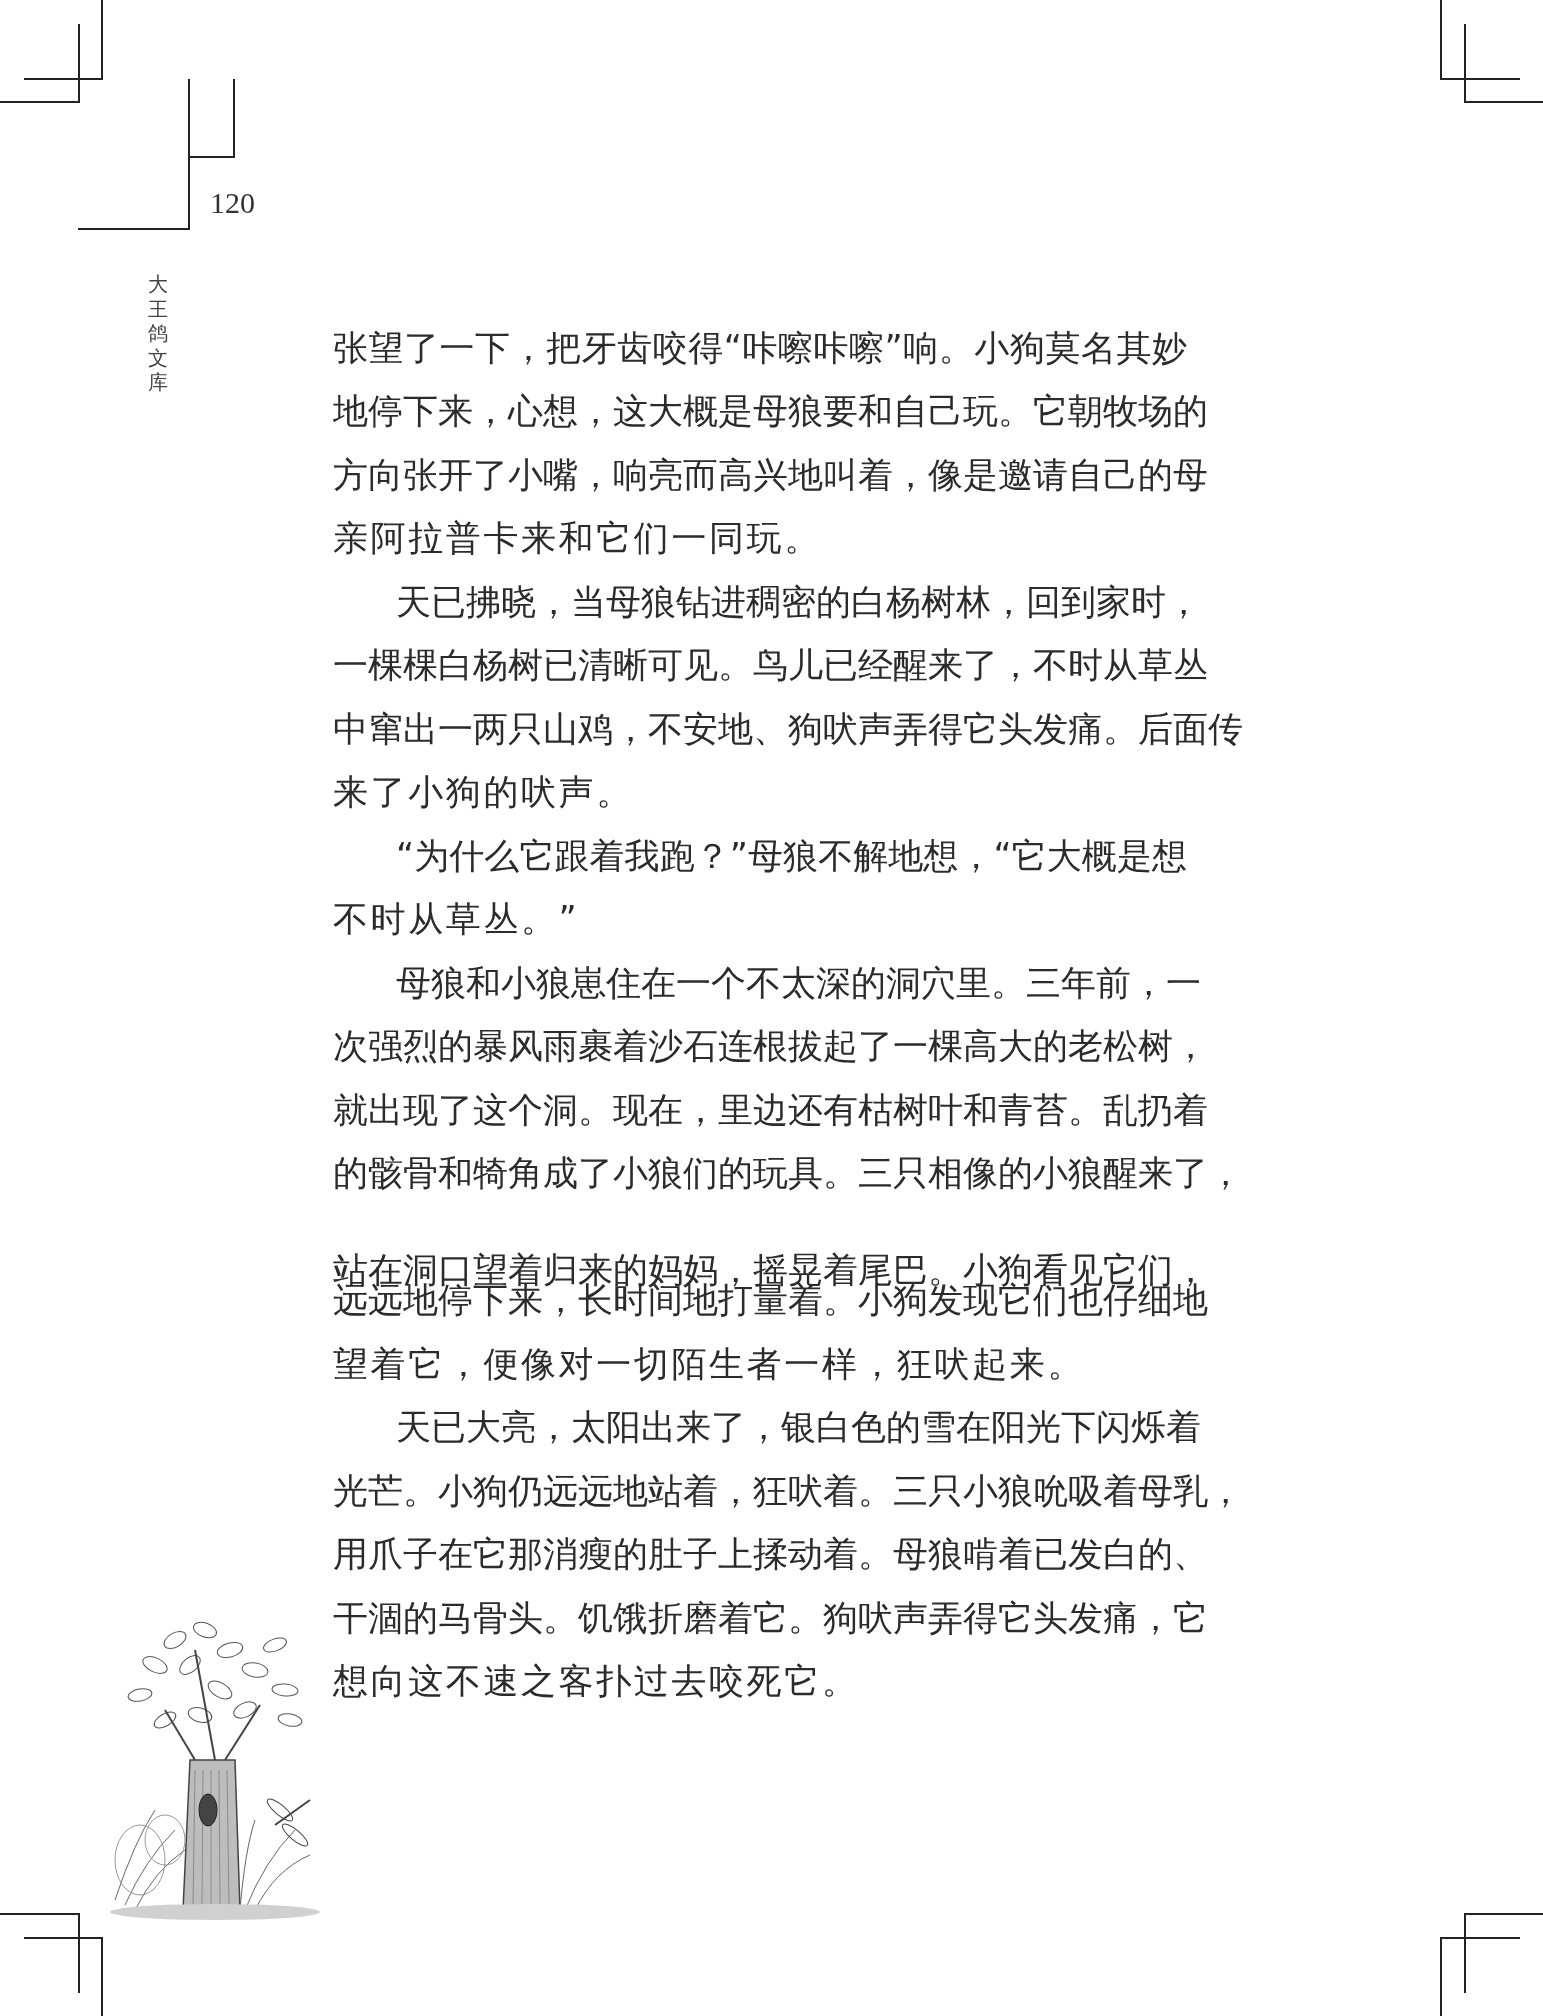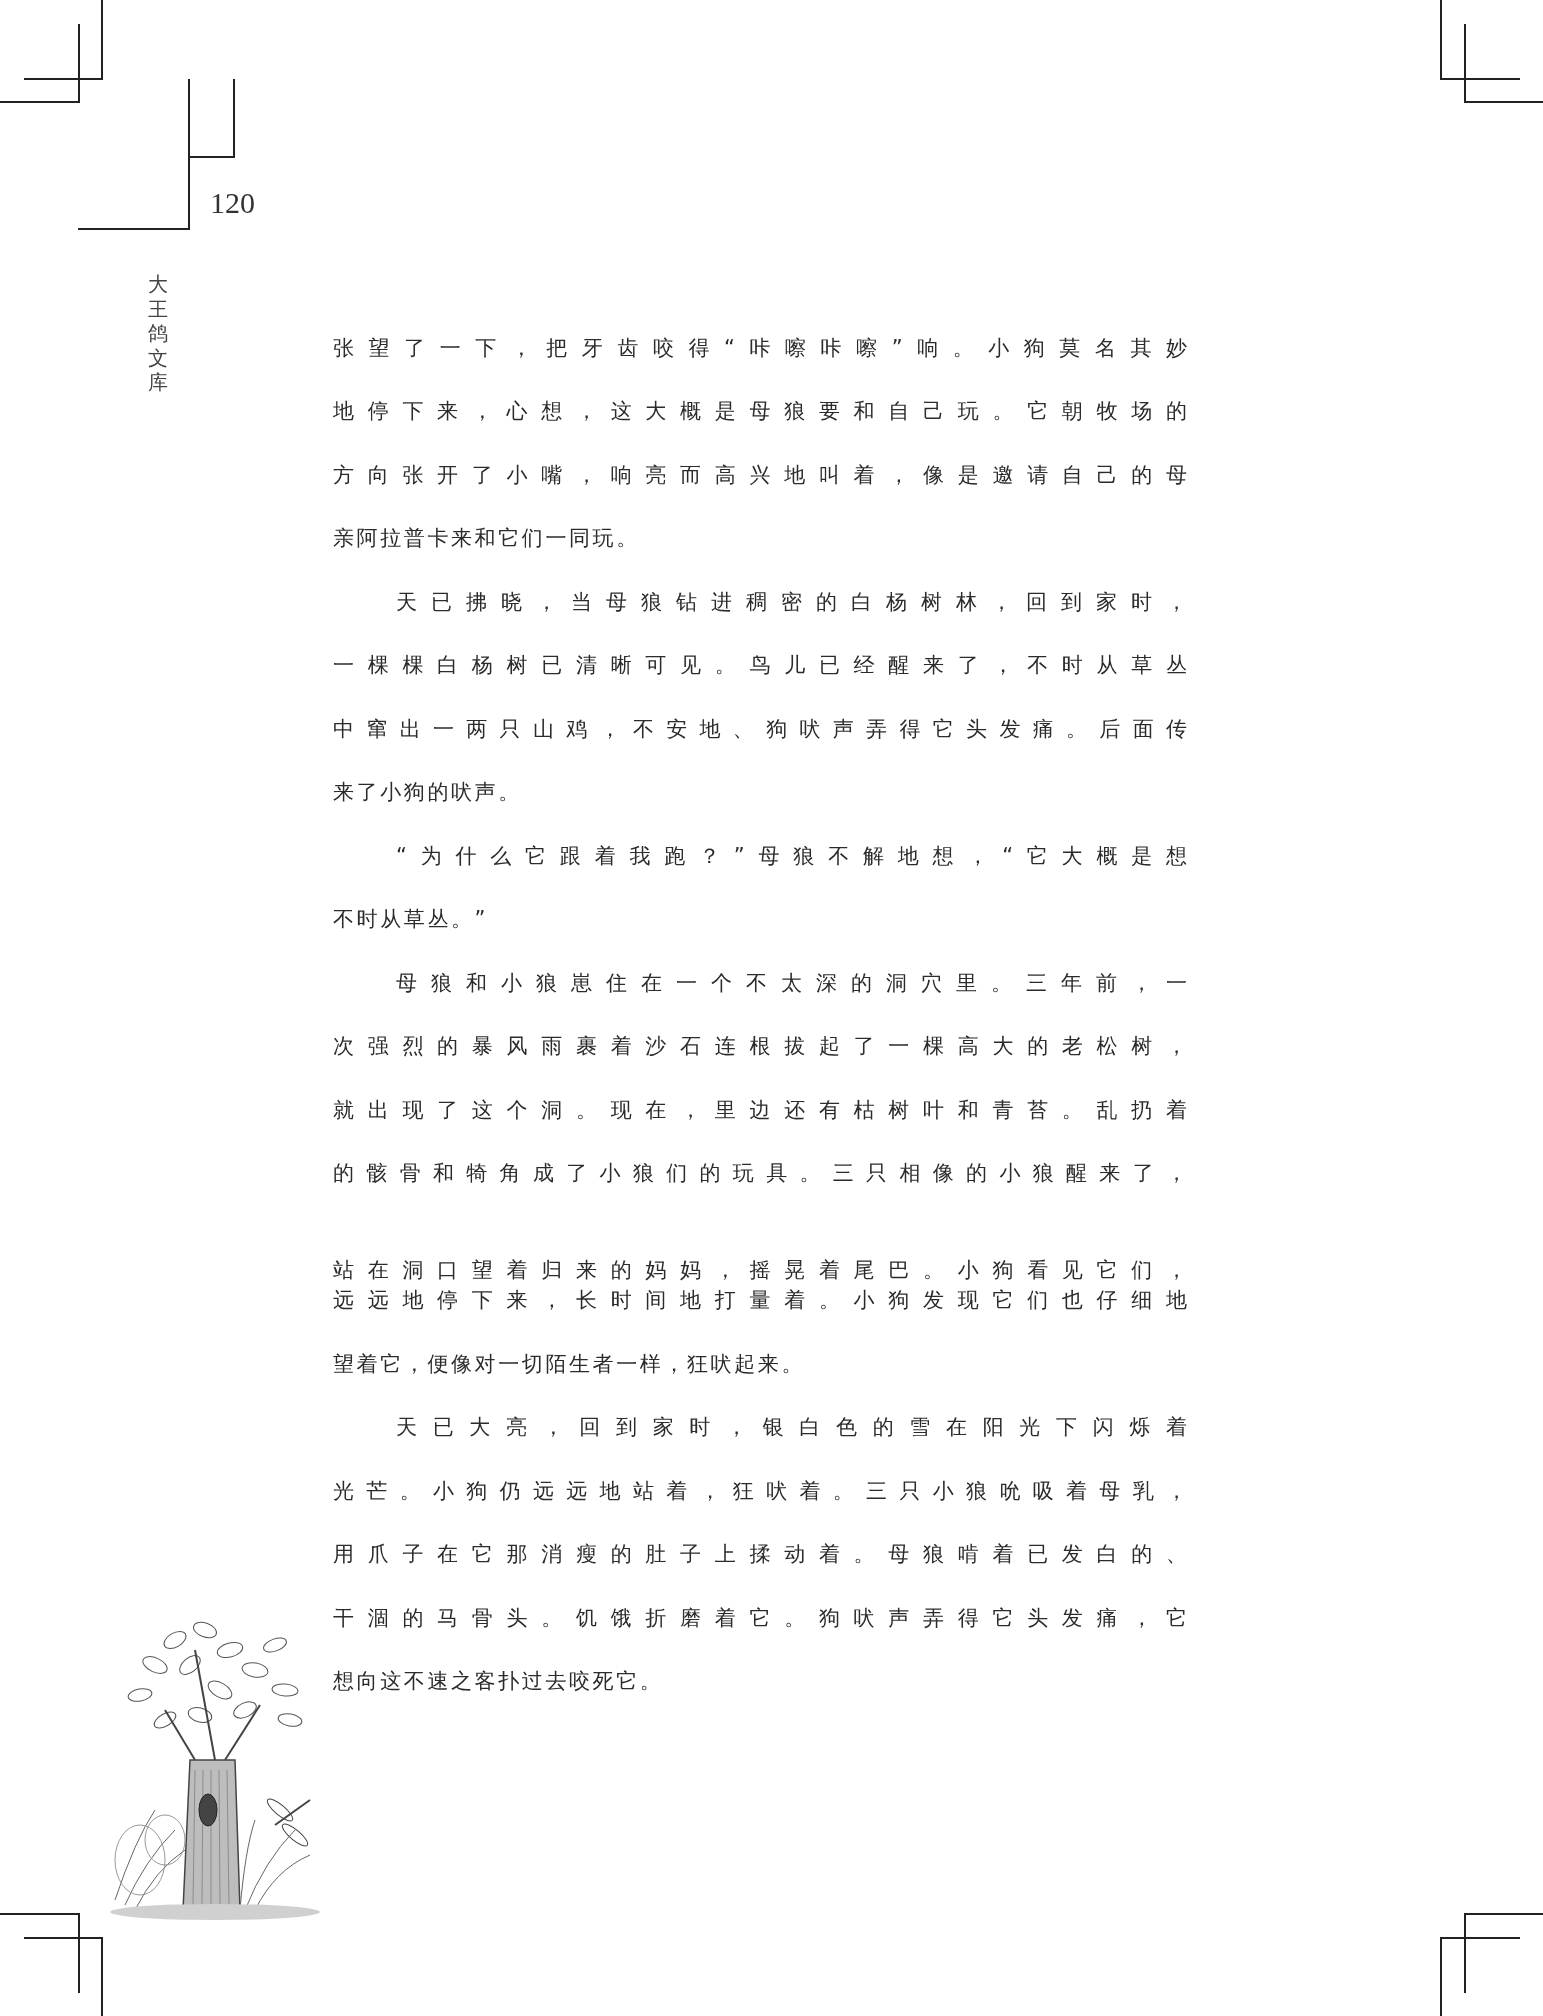--- a/index.html
+++ b/index.html
@@ -4,21 +4,21 @@
 <style>
   html, body { margin:0; padding:0; background:#ffffff; }
   body { width:1543px; height:2016px; position:relative; overflow:hidden; }
   .mark { position:absolute; background:#222; }
   .h { height:2px; }
   .v { width:2px; }
   .page-number { position:absolute; left:210px; top:186px; font-family:"Liberation Serif","DejaVu Serif",serif; font-size:30px; color:#333; }
   .side-title { position:absolute; left:146px; top:272px; width:24px; font-family:"DejaVu Sans","Liberation Sans",sans-serif; font-size:20px; line-height:24.5px; color:#444; text-align:center; }
   .side-title span { display:block; }
   .body-text { position:absolute; left:333px; top:320px; width:854px; }
-  .line { position:absolute; left:0; width:854px; height:40px; font-family:"DejaVu Sans","Liberation Sans",sans-serif; font-size:21px; line-height:40px; color:#2b2b2b; white-space:nowrap; }
+  .line { position:absolute; left:0; width:854px; height:40px; font-family:"DejaVu Sans","Liberation Sans",sans-serif; font-size:35px; line-height:40px; color:#2b2b2b; white-space:nowrap; }
   .line.full { text-align:justify; text-align-last:justify; }
   .line.indent { padding-left:63px; width:791px; }
   .illustration { position:absolute; left:95px; top:1610px; width:240px; height:310px; }
 </style>
 </head>
 <body>
 
 <div class="mark h" style="left:24px;top:78px;width:79px;"></div>
 <div class="mark v" style="left:101px;top:0;height:80px;"></div>
 <div class="mark h" style="left:0;top:101px;width:80px;"></div>
@@ -65,21 +65,21 @@
   <div class="line" style="top:452px;letter-spacing:2.6px">来了小狗的吠声。</div>
   <div class="line full indent" style="top:516px">“为什么它跟着我跑？”母狼不解地想，“它大概是想</div>
   <div class="line" style="top:579px;letter-spacing:2.6px">不时从草丛。”</div>
   <div class="line full indent" style="top:643px">母狼和小狼崽住在一个不太深的洞穴里。三年前，一</div>
   <div class="line full" style="top:706px">次强烈的暴风雨裹着沙石连根拔起了一棵高大的老松树，</div>
   <div class="line full" style="top:770px">就出现了这个洞。现在，里边还有枯树叶和青苔。乱扔着</div>
   <div class="line full" style="top:833px">的骸骨和犄角成了小狼们的玩具。三只相像的小狼醒来了，</div>
   <div class="line full" style="top:930px">站在洞口望着归来的妈妈，摇晃着尾巴。小狗看见它们，</div>
   <div class="line full" style="top:960px">远远地停下来，长时间地打量着。小狗发现它们也仔细地</div>
   <div class="line" style="top:1024px;letter-spacing:2.6px">望着它，便像对一切陌生者一样，狂吠起来。</div>
-  <div class="line full indent" style="top:1087px">天已大亮，回到家时，银白色的雪在阳光下闪烁着</div>
+  <div class="line full indent" style="top:1087px">天已大亮，太阳出来了，银白色的雪在阳光下闪烁着</div>
   <div class="line full" style="top:1151px">光芒。小狗仍远远地站着，狂吠着。三只小狼吮吸着母乳，</div>
   <div class="line full" style="top:1214px">用爪子在它那消瘦的肚子上揉动着。母狼啃着已发白的、</div>
   <div class="line full" style="top:1278px">干涸的马骨头。饥饿折磨着它。狗吠声弄得它头发痛，它</div>
   <div class="line" style="top:1341px;letter-spacing:2.6px">想向这不速之客扑过去咬死它。</div>
 </div>
 
 <svg class="illustration" viewBox="0 0 240 310" xmlns="http://www.w3.org/2000/svg">
   <g fill="none" stroke="#555" stroke-width="1">
 
     <g>

